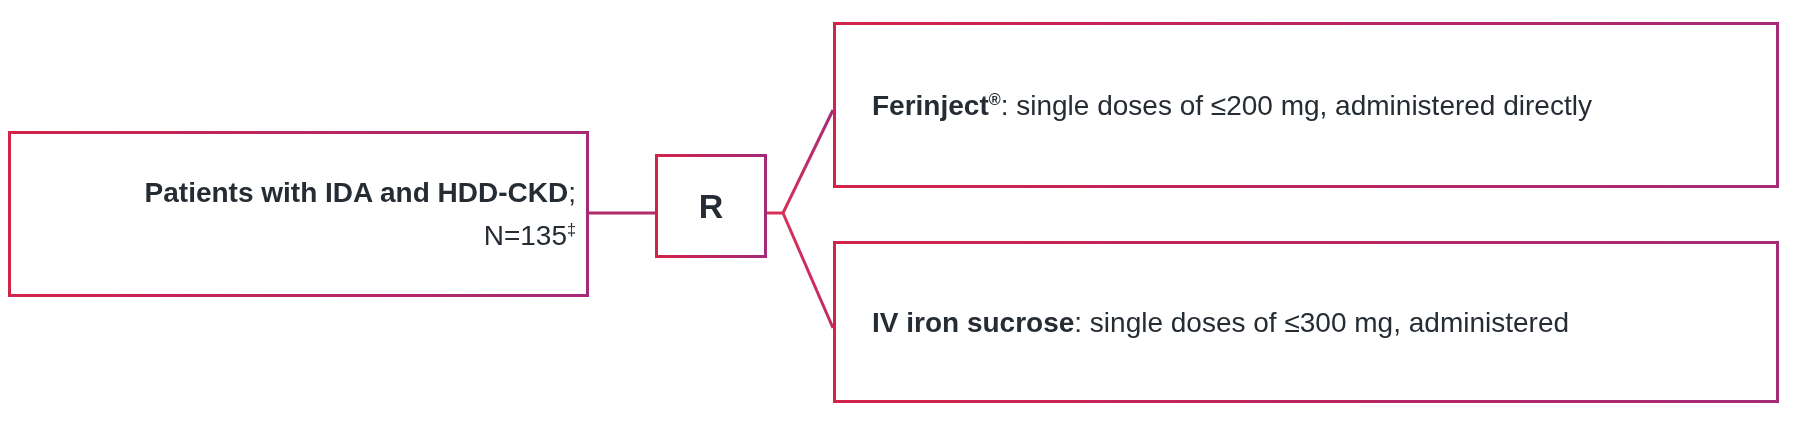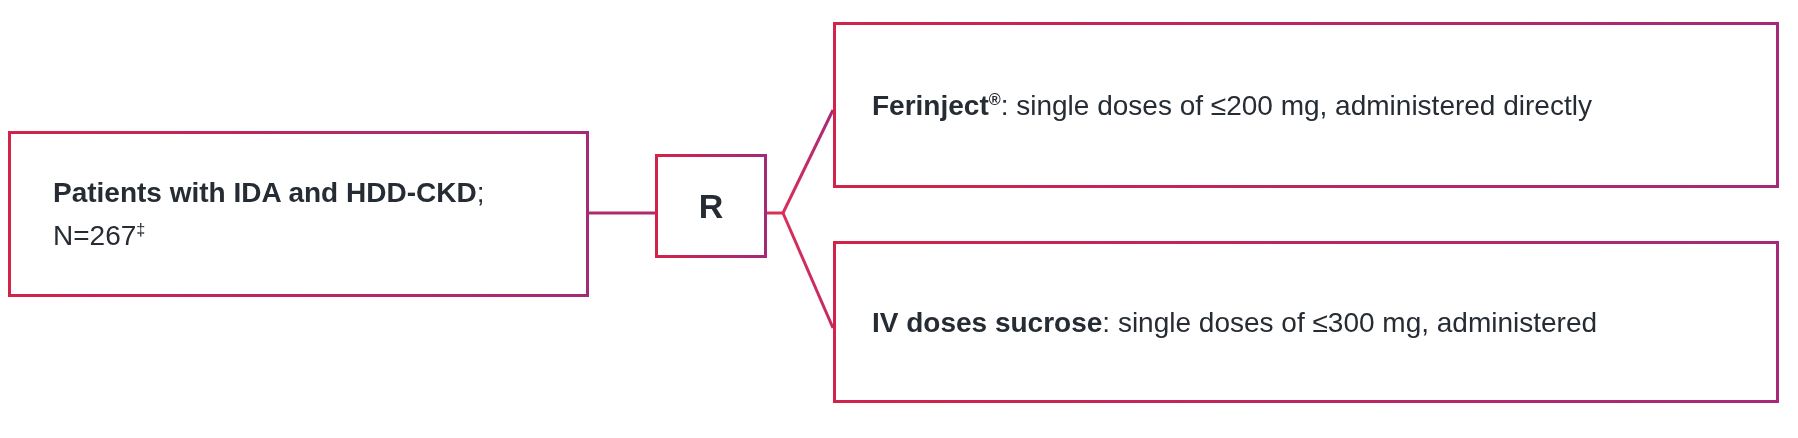--- a/index.html
+++ b/index.html
@@ -37,20 +37,21 @@
     line-height: 0;
     vertical-align: super;
   }
   .population-box {
     left: 8px;
     top: 131px;
     width: 581px;
     height: 166px;
     padding-left: 42px;
     padding-right: 10px;
+    text-align: right;
   }
   .r-box {
     left: 655px;
     top: 154px;
     width: 112px;
     height: 104px;
     align-items: center;
     justify-content: center;
     font-size: 34px;
     font-weight: bold;
@@ -89,28 +90,28 @@
       </linearGradient>
     </defs>
     <line x1="588" y1="213" x2="655" y2="213" stroke="#b22a68" stroke-width="3"></line>
     <line x1="766" y1="213" x2="783" y2="213" stroke="#d8305a" stroke-width="3"></line>
     <line x1="783" y1="213" x2="833" y2="110" stroke="url(#gUp)" stroke-width="3"></line>
     <line x1="783" y1="213" x2="833" y2="328" stroke="url(#gDown)" stroke-width="3"></line>
   </svg>
 
   <div class="box population-box">
     <div class="line"><span class="b">Patients with IDA and HDD-CKD</span><span>;</span></div>
-    <div class="line"><span>N=267</span><sup>‡</sup></div>
+    <div class="line"><span>N=135</span><sup>‡</sup></div>
   </div>
 
   <div class="box r-box">
     <span>R</span>
   </div>
 
   <div class="box arm-box arm-top">
     <div class="line"><span class="b">Ferinject</span><sup class="b">®</sup><span>: single doses of ≤200 mg, administered directly</span></div>
   </div>
 
   <div class="box arm-box arm-bottom">
-    <div class="line"><span class="b">IV doses sucrose</span><span>: single doses of ≤300 mg, administered</span></div>
+    <div class="line"><span class="b">IV iron sucrose</span><span>: single doses of ≤300 mg, administered</span></div>
   </div>
 
 </div>
 
 </body></html>

